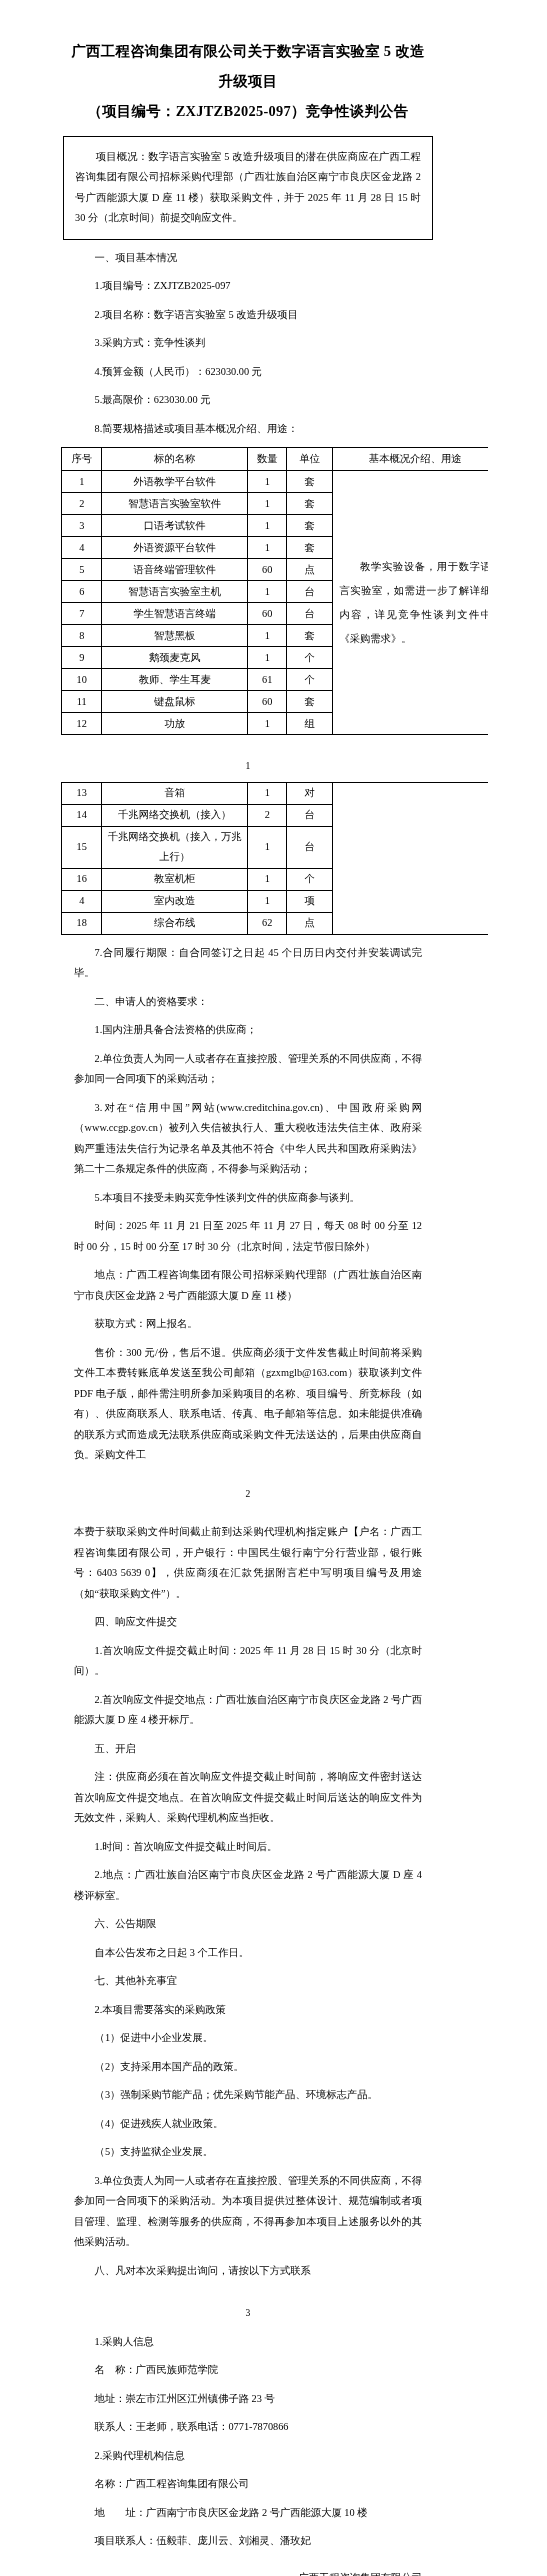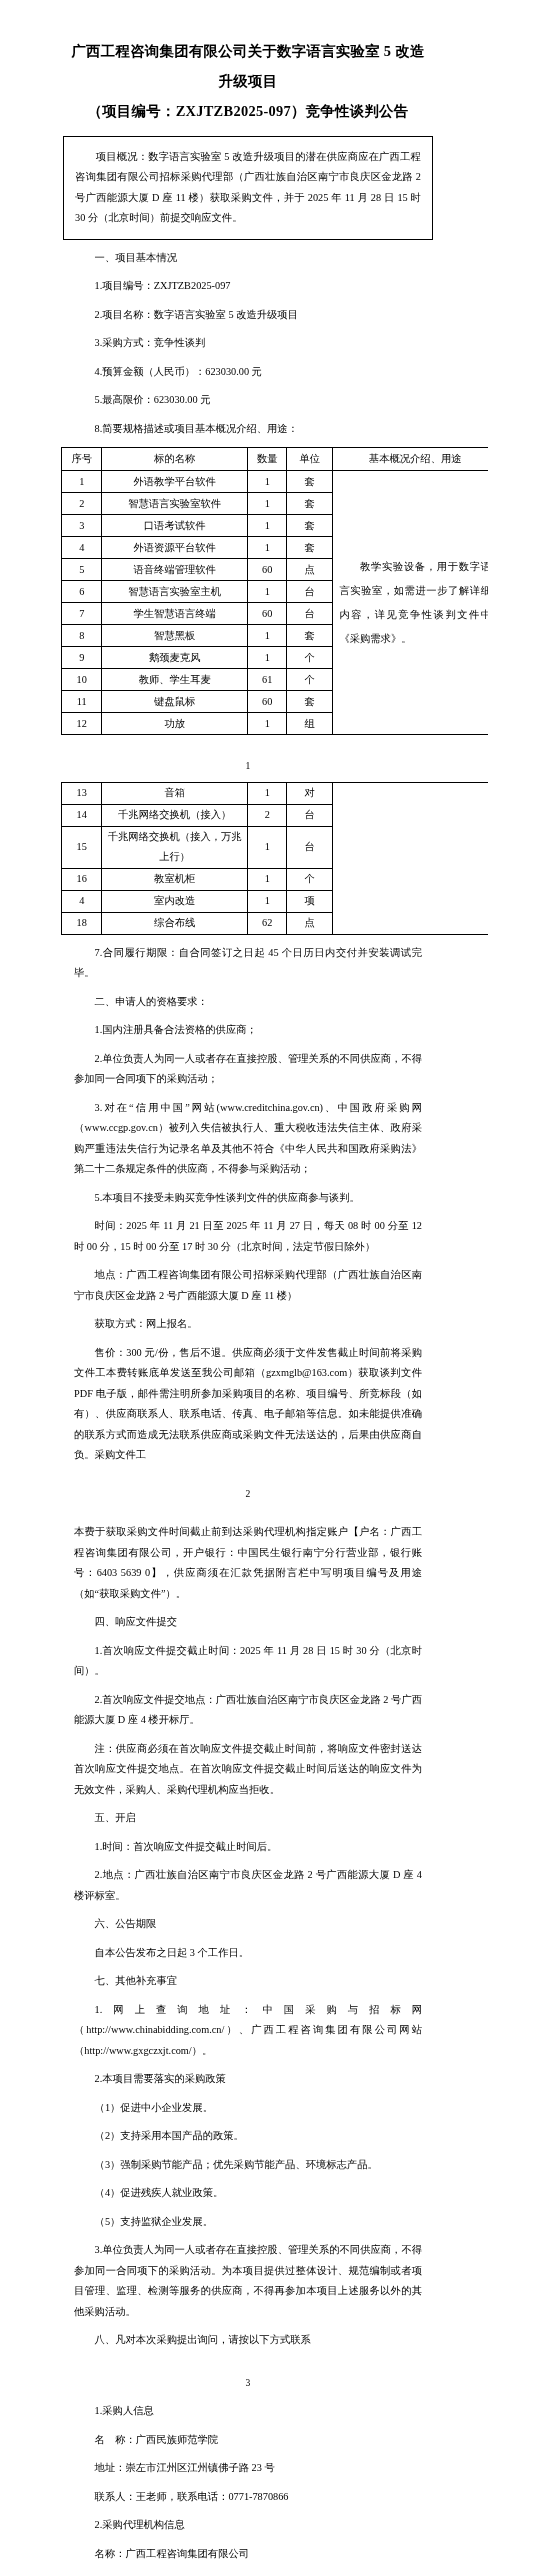--- a/index.html
+++ b/index.html
@@ -209,31 +209,30 @@
     <p class="line ind">获取方式：网上报名。</p>
     <p class="line ind">售价：300 元/份，售后不退。供应商必须于文件发售截止时间前将采购文件工本费转账底单发送至我公司邮箱（gzxmglb@163.com）获取谈判文件 PDF 电子版，邮件需注明所参加采购项目的名称、项目编号、所竞标段（如有）、供应商联系人、联系电话、传真、电子邮箱等信息。如未能提供准确的联系方式而造成无法联系供应商或采购文件无法送达的，后果由供应商自负。采购文件工</p>
 
     <p class="pagenum pn2">2</p>
 
     <p class="line">本费于获取采购文件时间截止前到达采购代理机构指定账户【户名：广西工程咨询集团有限公司，开户银行：中国民生银行南宁分行营业部，银行账号：6403 5639 0】，供应商须在汇款凭据附言栏中写明项目编号及用途（如“获取采购文件”）。</p>
 
     <p class="line ind">四、响应文件提交</p>
     <p class="line ind">1.首次响应文件提交截止时间：2025 年 11 月 28 日 15 时 30 分（北京时间）。</p>
     <p class="line ind">2.首次响应文件提交地点：广西壮族自治区南宁市良庆区金龙路 2 号广西能源大厦 D 座 4 楼开标厅。</p>
+    <p class="line ind">五、开启</p>
+
     <p class="line ind">注：供应商必须在首次响应文件提交截止时间前，将响应文件密封送达首次响应文件提交地点。在首次响应文件提交截止时间后送达的响应文件为无效文件，采购人、采购代理机构应当拒收。</p>
-
-    <p class="line ind">五、开启</p>
     <p class="line ind">1.时间：首次响应文件提交截止时间后。</p>
     <p class="line ind">2.地点：广西壮族自治区南宁市良庆区金龙路 2 号广西能源大厦 D 座 4 楼评标室。</p>
 
     <p class="line ind">六、公告期限</p>
     <p class="line ind">自本公告发布之日起 3 个工作日。</p>
 
     <p class="line ind">七、其他补充事宜</p>
-    <p class="line ind">1.网上查询地址：中国采购与招标网（http://www.chinabidding.com.cn/）、广西工程咨询集团有限公司网站（http://www.gxgczxjt.com/）。</p>
     <p class="line ind">2.本项目需要落实的采购政策</p>
     <p class="line ind">（1）促进中小企业发展。</p>
     <p class="line ind">（2）支持采用本国产品的政策。</p>
     <p class="line ind">（3）强制采购节能产品；优先采购节能产品、环境标志产品。</p>
     <p class="line ind">（4）促进残疾人就业政策。</p>
     <p class="line ind">（5）支持监狱企业发展。</p>
     <p class="line ind">3.单位负责人为同一人或者存在直接控股、管理关系的不同供应商，不得参加同一合同项下的采购活动。为本项目提供过整体设计、规范编制或者项目管理、监理、检测等服务的供应商，不得再参加本项目上述服务以外的其他采购活动。</p>
 
     <p class="line ind">八、凡对本次采购提出询问，请按以下方式联系</p>
 

